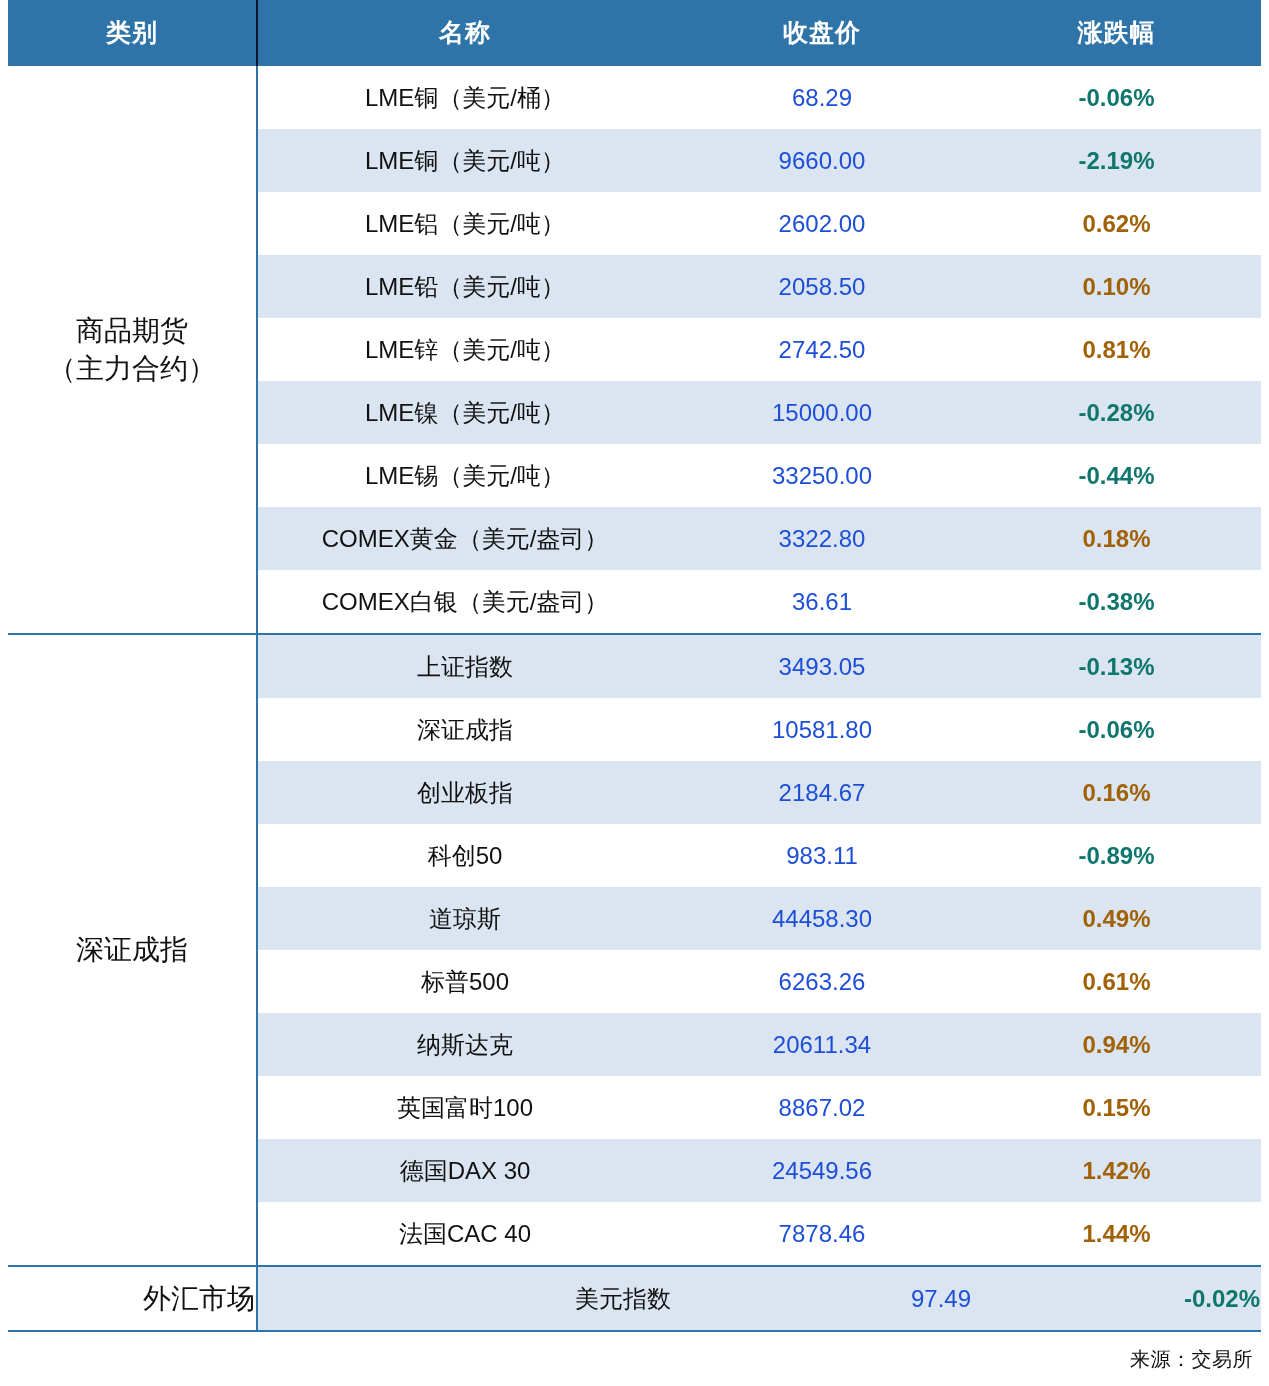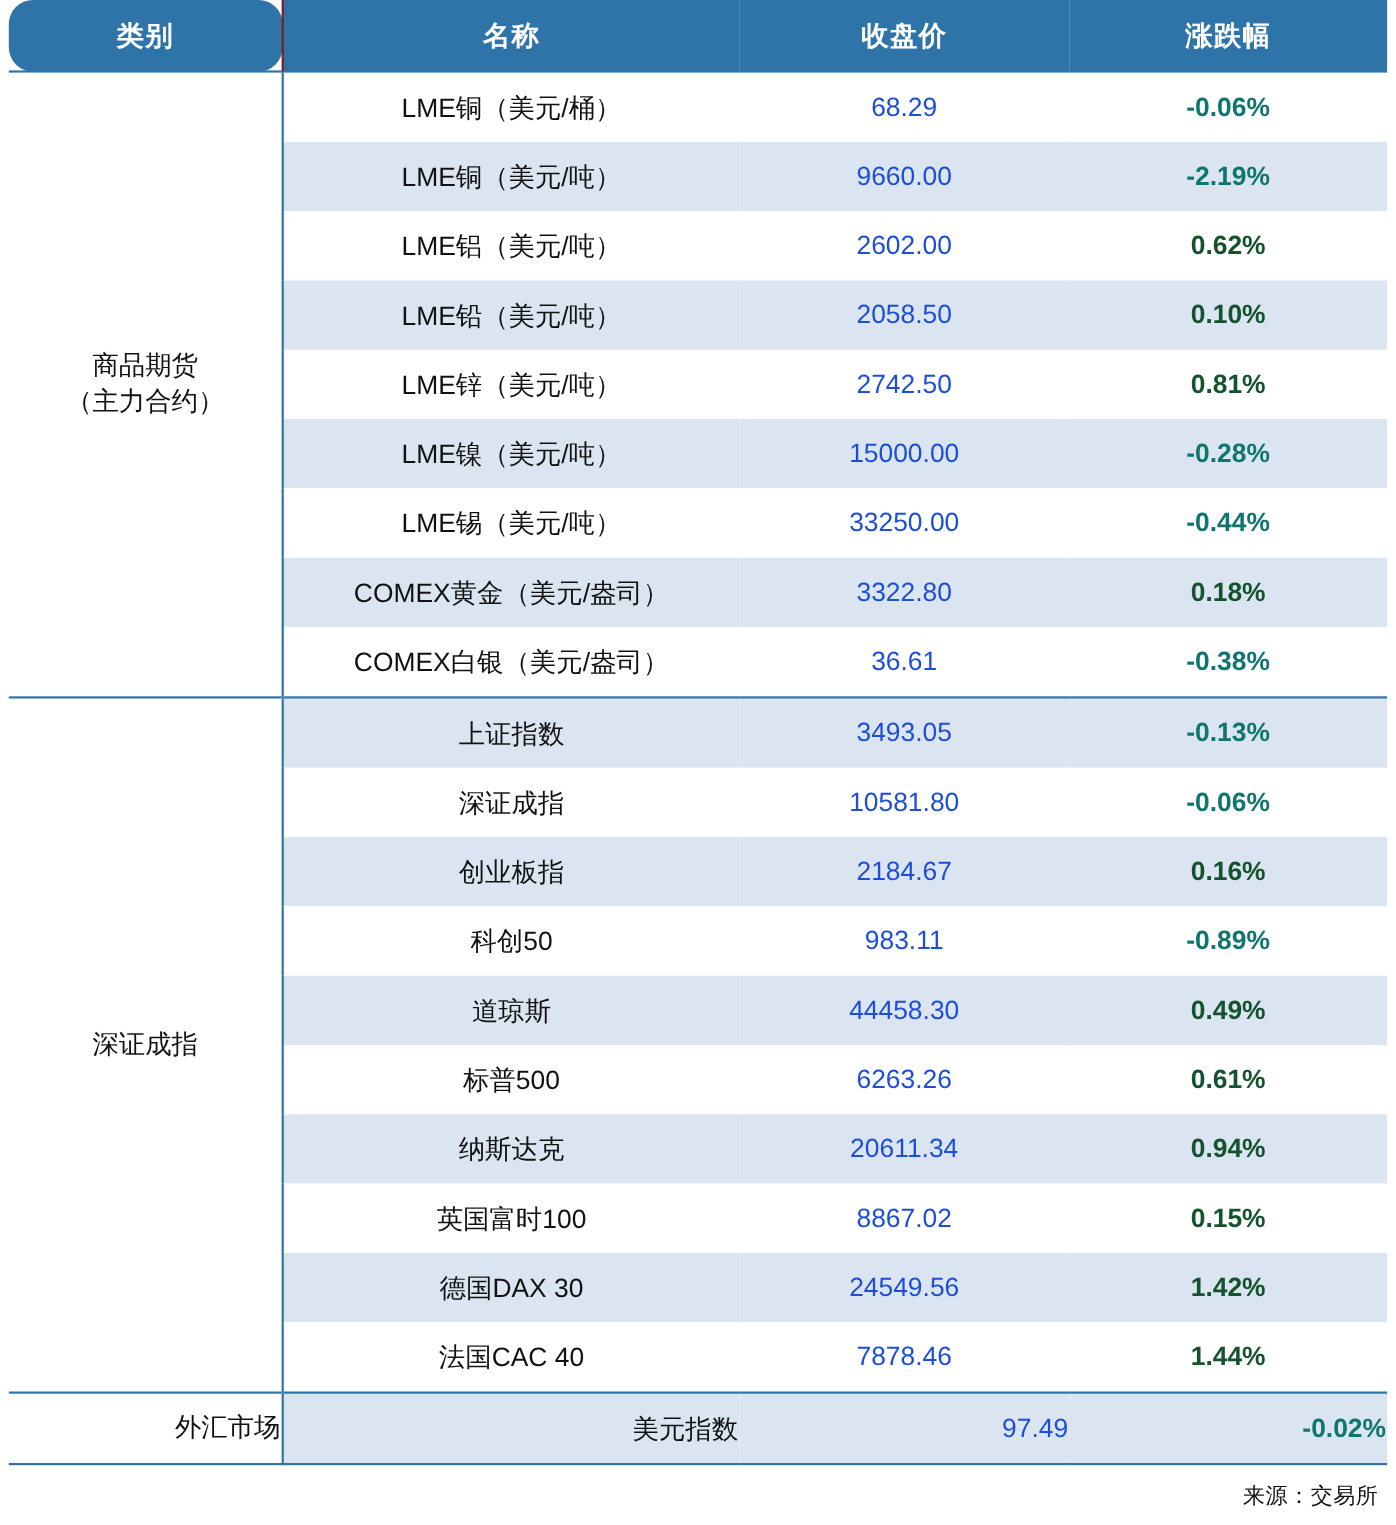--- a/index.html
+++ b/index.html
@@ -43,49 +43,48 @@
     background: #2e74a8;
     color: #ffffff;
     font-size: 25px;
     font-weight: bold;
     height: 62px;
     text-align: center;
     border: none;
     letter-spacing: 1px;
   }
   thead th.th-cat {
-    border-right: 2px solid #7f1d1d;
-    border-radius: 22px;
+    border-right: 2px solid #0f172a;
   }
   tbody td {
     height: 61px;
     font-size: 24px;
     text-align: center;
     vertical-align: middle;
     border: none;
     color: #1a1a1a;
   }
   tbody tr.shade td {
     background: #dbe5f1;
   }
   tbody tr.plain td {
     background: #ffffff;
   }
   td.cat {
     background: #ffffff !important;
-    font-size: 24px;
+    font-size: 28px;
     color: #111111;
     border-right: 2px solid #2e74a8;
     line-height: 1.35;
     font-weight: normal;
   }
   td.name { color: #111111; }
   td.price { color: #1d4ed8; }
   td.chg { font-weight: bold; }
-  .up { color: #14532d; }
+  .up { color: #a16207; }
   .down { color: #0f766e; }
 
   tr.group-start td.name,
   tr.group-start td.price,
   tr.group-start td.chg {
     border-top: 2px solid #2e74a8;
   }
   tr.group-start td.cat {
     border-top: 2px solid #2e74a8;
   }

